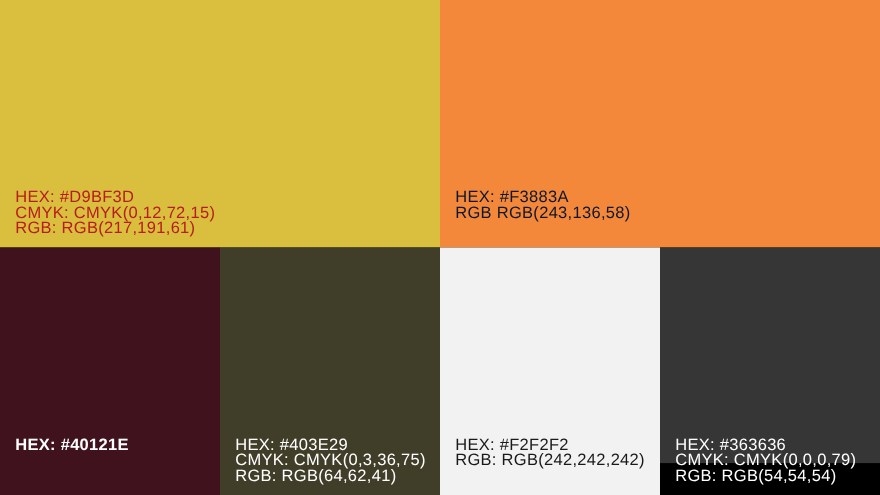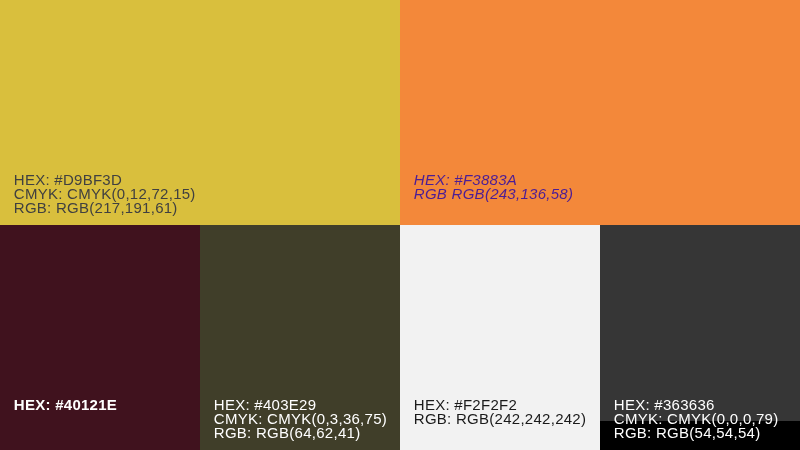--- a/index.html
+++ b/index.html
@@ -51,28 +51,28 @@
   #swatch-1 .swatch-info,
   #swatch-2 .swatch-info,
   #swatch-3 .swatch-info,
   #swatch-5 .swatch-info { color: #FFFFFF; }
 </style>
 </head>
 <body>
 
 <div class="palette">
   <div class="swatch" id="swatch-0" style="background: rgb(217, 191, 61);">
-    <div class="swatch-info" style="color: #404040;">
+    <div class="swatch-info" style="color: #b91c1c;">
       <div class="info-line"><span class="info-label">HEX:</span><span class="info-sep"> </span><span class="info-value">#D9BF3D</span></div>
       <div class="info-line"><span class="info-label">CMYK:</span><span class="info-sep"> </span><span class="info-value">CMYK(0,12,72,15)</span></div>
       <div class="info-line"><span class="info-label">RGB:</span><span class="info-sep"> </span><span class="info-value">RGB(217,191,61)</span></div>
     </div>
   </div>
   <div class="swatch" id="swatch-1" style="background: rgb(243, 136, 58);">
-    <div class="swatch-info" style="color: #4c1d95; font-style: italic;">
+    <div class="swatch-info" style="color: #0f172a;">
       <div class="info-line"><span class="info-label">HEX:</span><span class="info-sep"> </span><span class="info-value">#F3883A</span></div>
       <div class="info-line"><span class="info-label">RGB</span><span class="info-sep"> </span><span class="info-value">RGB(243,136,58)</span></div>
     </div>
   </div>
   <div class="swatch" id="swatch-2" style="background: rgb(64, 18, 30);">
     <div class="swatch-info" style="color: rgb(255, 255, 255);">
       <div class="info-line"><span class="info-label">HEX:</span><span class="info-sep"> </span><span class="info-value">#40121E</span></div>
     </div>
   </div>
   <div class="swatch" id="swatch-3" style="background: rgb(64, 62, 41); padding-left: 32px;">

